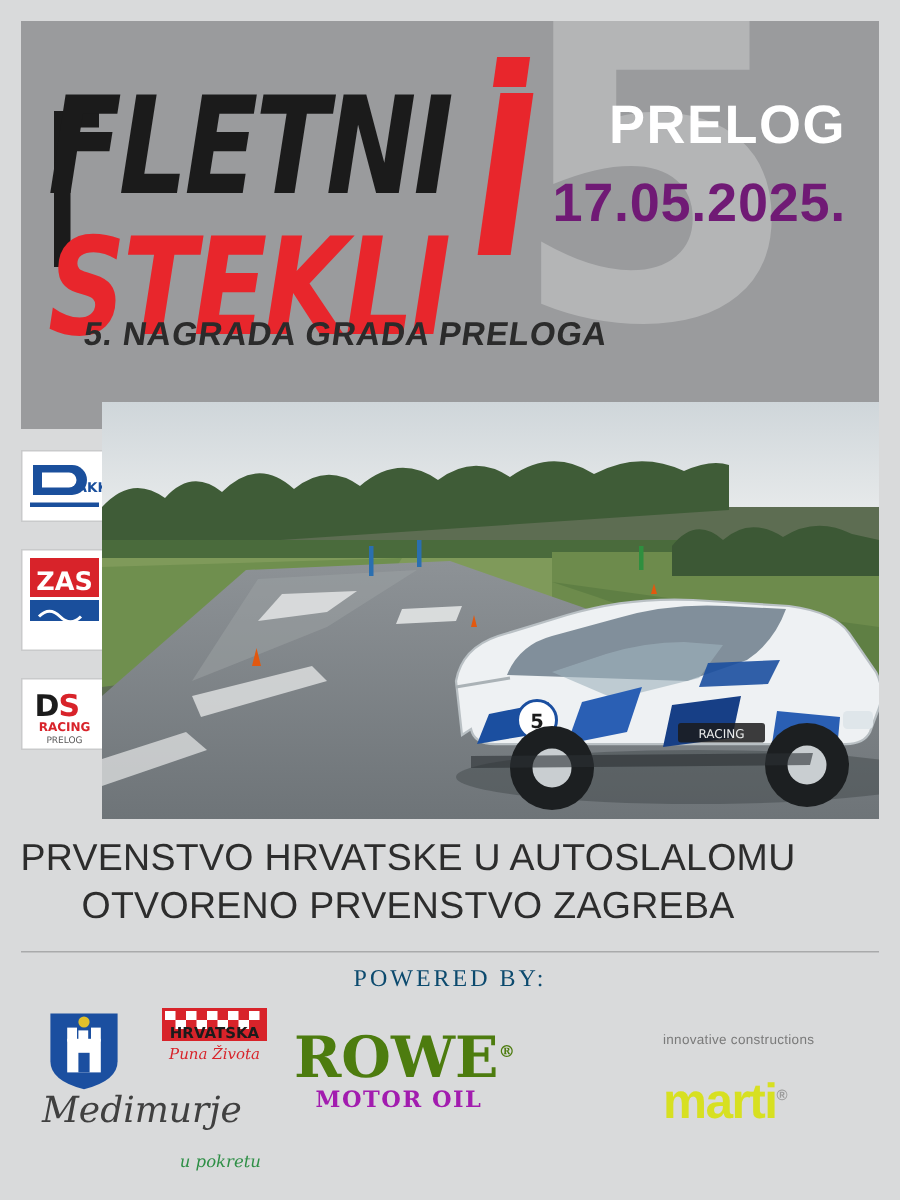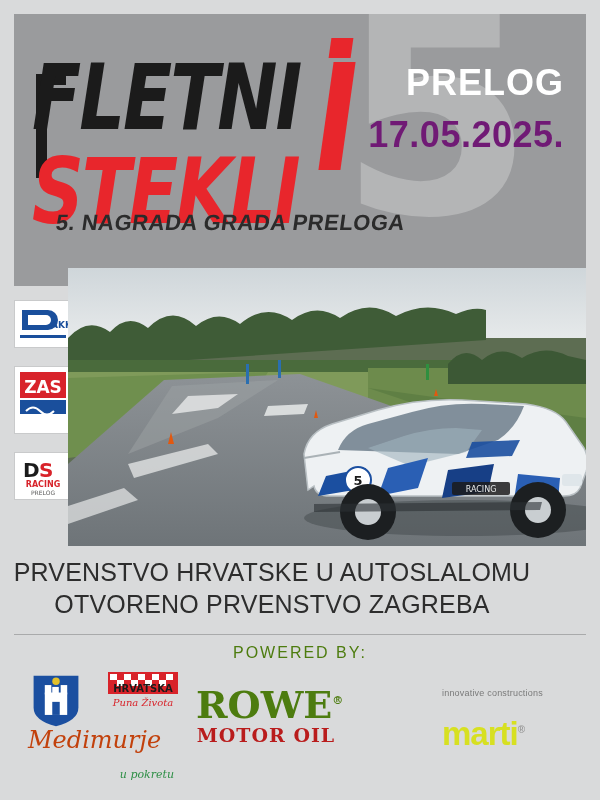--- a/index.html
+++ b/index.html
@@ -163,21 +163,22 @@
   }
 
   
   .powered {
     position: absolute;
     left: 0; top: 644px;
     width: 600px;
     text-align: center;
     font-size: 16px;
     letter-spacing: 2px;
-    color: #4d7c0f;
+    color: #0c4a6e;
+    font-family: Liberation Serif, serif;
   }
 
   
   .sponsors {
     position: absolute;
     left: 14px; top: 668px;
     width: 572px; height: 110px;
   }
   .sp { position: absolute; }
   .sp-medjimurje { left: 14px;  top: 4px;  width: 160px; }
@@ -189,23 +190,23 @@
   .sp-rowe .rowe-word {
     font-family: "DejaVu Serif", serif;
     font-size: 38px;
     font-weight: bold;
     color: #4d7c0f;
     letter-spacing: 0px;
     line-height: 1;
   }
   .sp-rowe .rowe-sub {
     font-family: "DejaVu Serif", serif;
-    font-size: 19px;
-    font-weight: bold;
-    color: #b91c1c;
+    font-size: 15px;
+    font-weight: bold;
+    color: #a21caf;
     letter-spacing: 1px;
     text-align: center;
   }
   .sp-rowe .rowe-r {
     font-size: 11px;
     vertical-align: super;
   }
   .sp-marti .marti-top {
     font-size: 9px;
     color: #7a7a7a;
@@ -222,21 +223,21 @@
   }
   .sp-marti .marti-r {
     font-size: 10px;
     color: #9a9a9a;
     vertical-align: super;
   }
   .sp-medjimurje .mj-word {
     font-family: "DejaVu Serif", serif;
     font-style: italic;
     font-size: 24px;
-    color: #c2410c;
+    color: #404040;
     line-height: 1;
   }
   .sp-medjimurje .mj-sub {
     font-family: "DejaVu Serif", serif;
     font-style: italic;
     font-size: 11px;
     color: #2e8f46;
     text-align: right;
     margin-top: 16px;
     padding-right: 14px;

